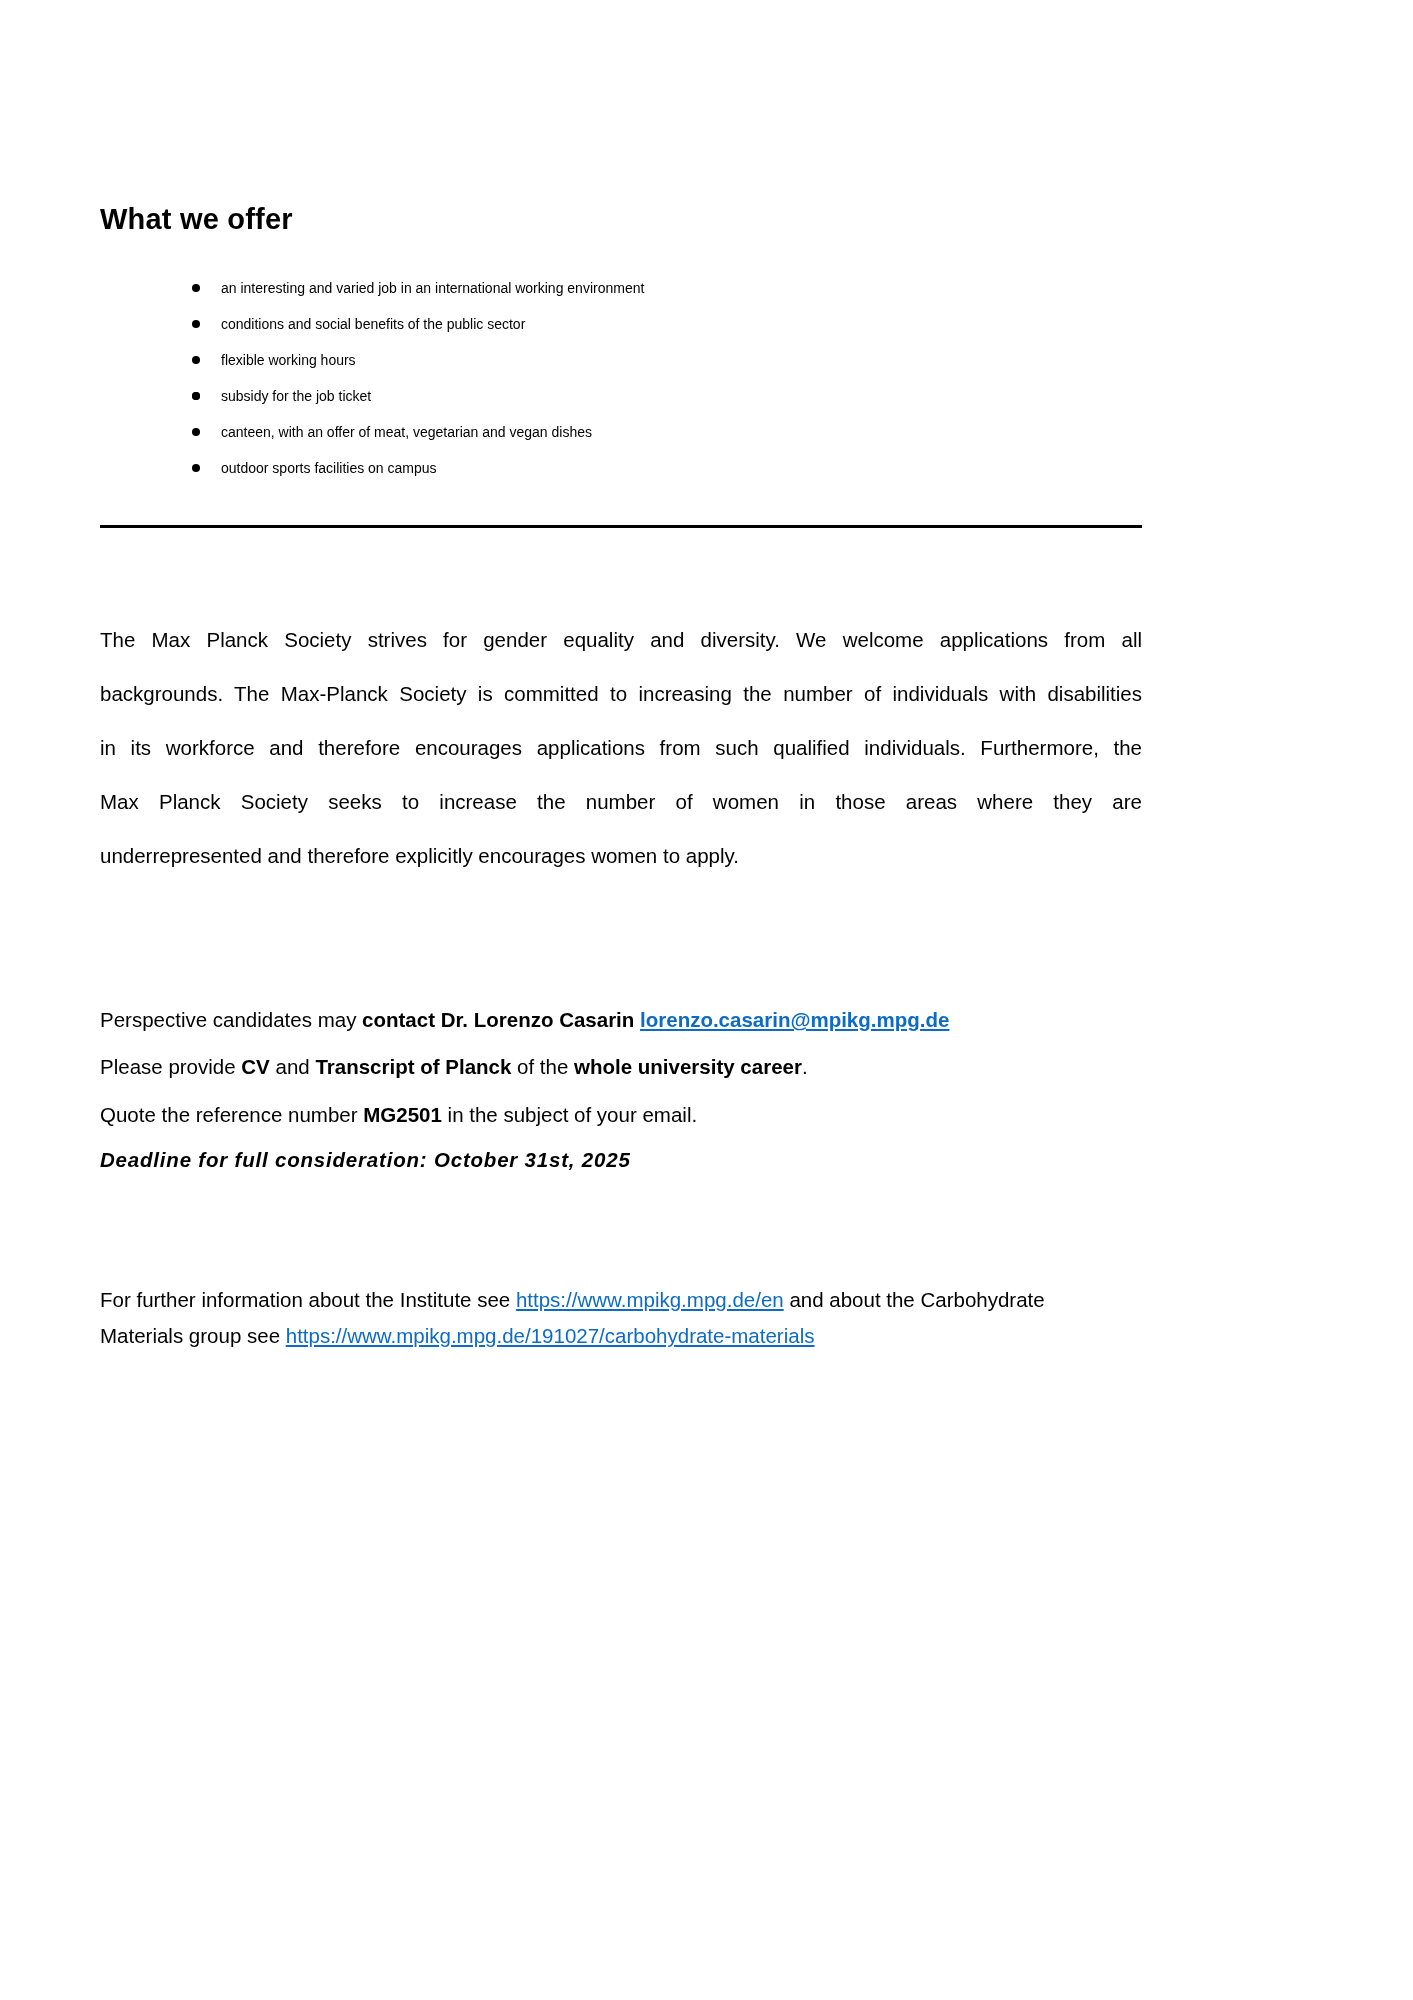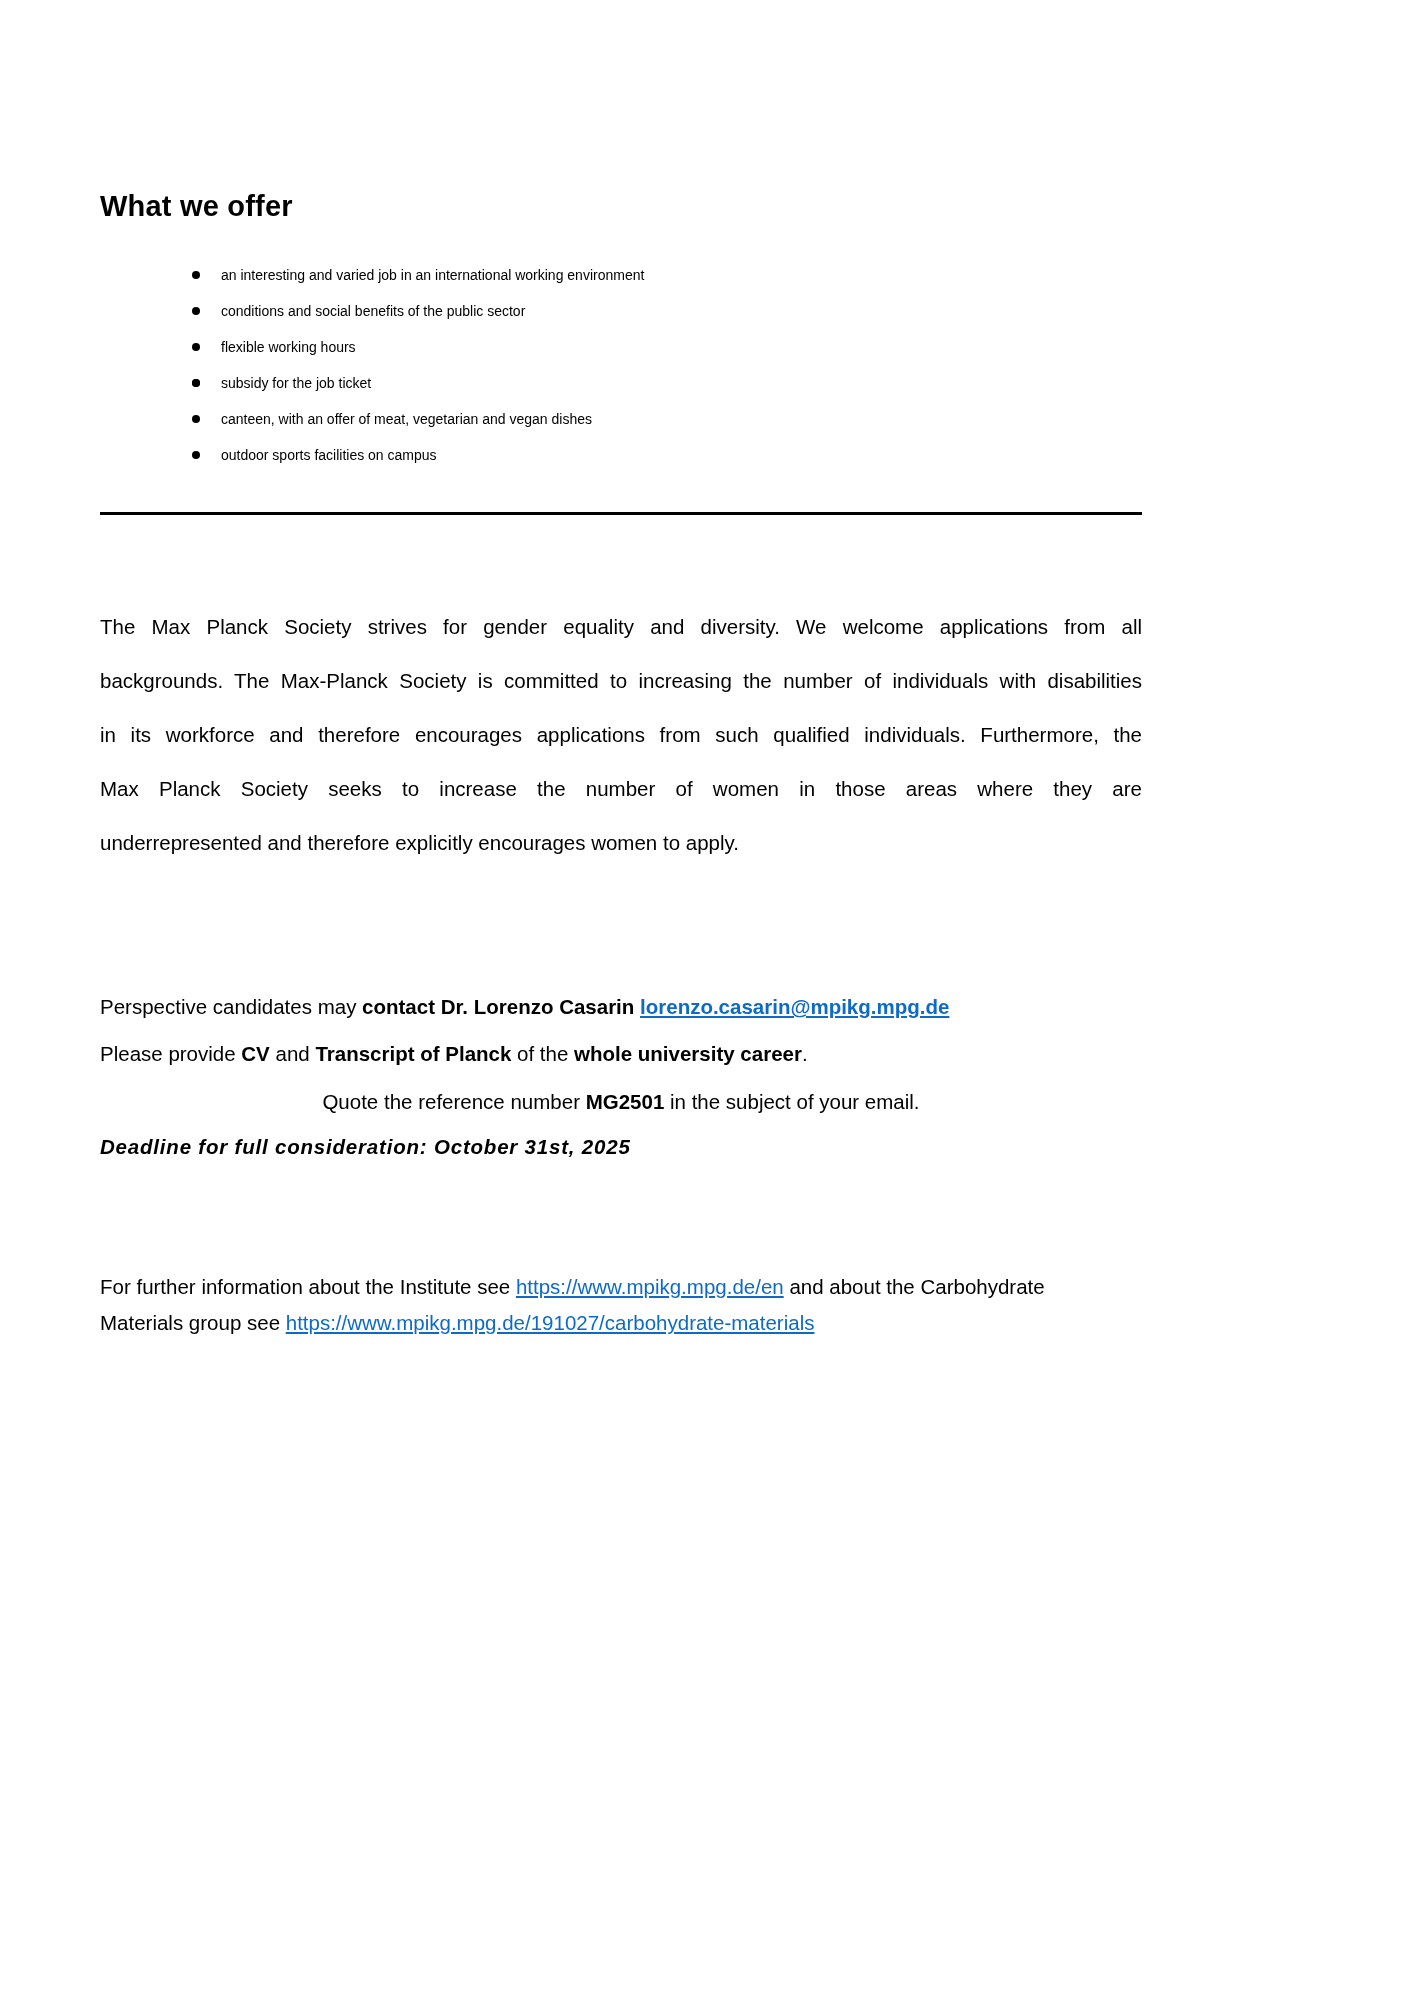--- a/index.html
+++ b/index.html
@@ -5,21 +5,21 @@
   html, body {
     margin: 0;
     padding: 0;
     background: #ffffff;
   }
   .page {
     position: relative;
     width: 1242px;
     height: 2000px;
     box-sizing: border-box;
-    padding: 0 100px;
+    padding: 13px 100px;
     background: #ffffff;
     color: #000000;
     font-family: "Liberation Sans", "DejaVu Sans", sans-serif;
     overflow: hidden;
   }
   .offer-heading {
     margin: 191px 0 0 0;
     font-size: 29px;
     line-height: 30px;
     font-weight: bold;
@@ -63,21 +63,21 @@
   .jline.last {
     text-align: left;
     text-align-last: left;
   }
   .body-line {
     font-size: 20.5px;
     line-height: 28px;
   }
   .contact-line  { margin-top: 132px; }
   .provide-line  { margin-top: 19px; }
-  .reference-line{ margin-top: 20px; text-align: center; }
+  .reference-line{ margin-top: 20px; }
   .deadline-line { margin-top: 17px; font-weight: bold; letter-spacing: 0.8px; font-style: italic; }
   .info-block {
     margin-top: 108px;
     font-size: 20.5px;
     line-height: 36px;
   }
   .b { font-weight: bold; }
   a, .link {
     color: var(--link-color, #0d6bc7);
     text-decoration: underline;

